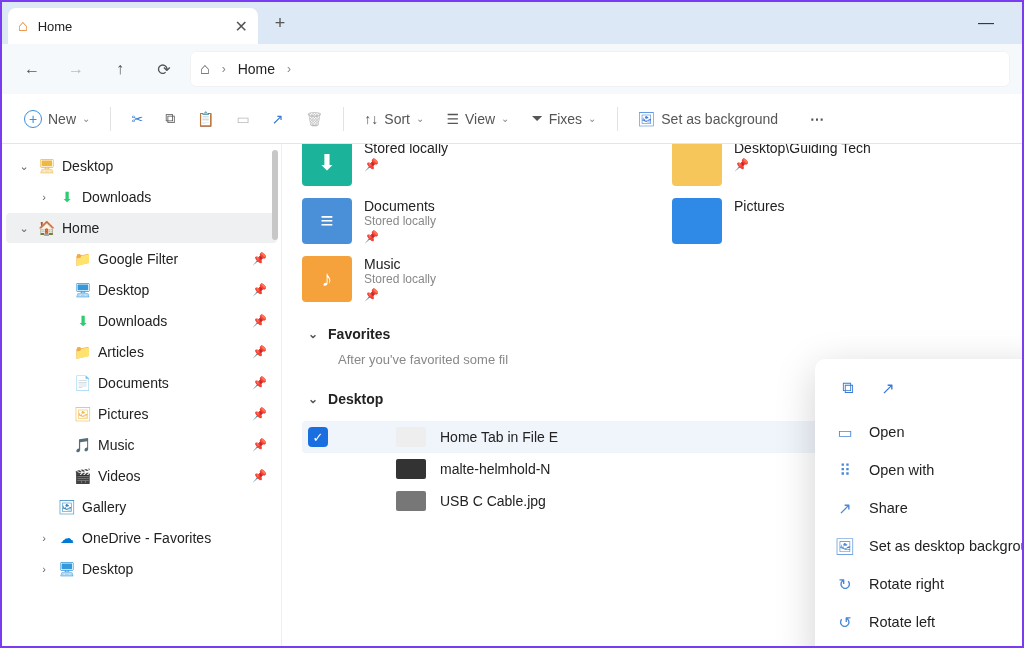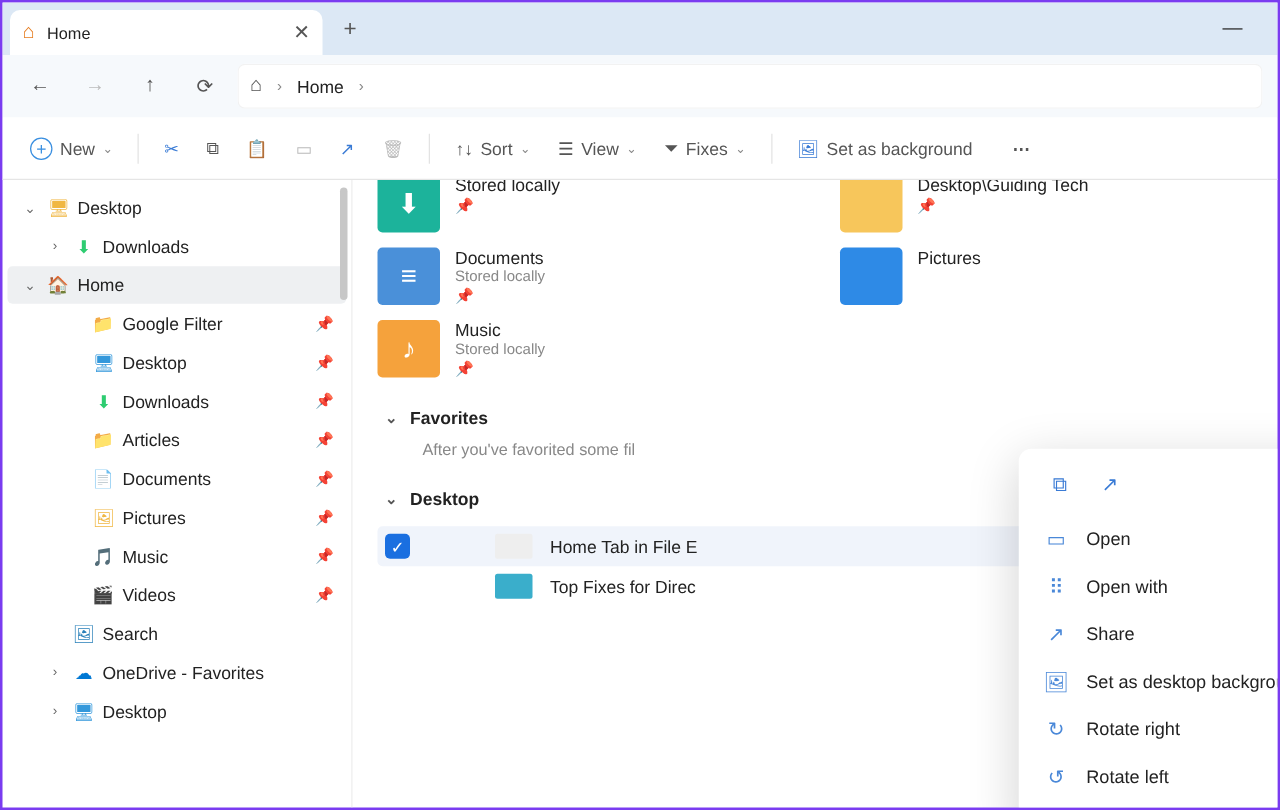--- a/index.html
+++ b/index.html
@@ -197,21 +197,21 @@
       </div>
       <div class="tree-item indent-2">
         <span class="exp"></span>
         <span class="icon" style="color: rgb(142, 68, 173);">🎬</span>
         <span>Videos</span>
         <span class="pin">📌</span>
       </div>
       <div class="tree-item indent-1">
         <span class="exp"></span>
         <span class="icon" style="color: rgb(41, 128, 185);">🖼</span>
-        <span>Search</span>
+        <span>Gallery</span>
       </div>
       <div class="tree-item indent-1">
         <span class="exp">›</span>
         <span class="icon" style="color: rgb(0, 120, 212);">☁</span>
         <span>OneDrive - Favorites</span>
       </div>
       <div class="tree-item indent-1">
         <span class="exp">›</span>
         <span class="icon" style="color: rgb(52, 152, 219);">🖥</span>
         <span>Desktop</span>
@@ -279,22 +279,28 @@
           <div class="file-row sel">
             <div class="chk">✓</div>
             <span style="width: 40px;"></span>
             <div class="thumb white"></div>
             <span>Home Tab in File E</span>
             <span class="meta">ing Te...</span>
           </div>
           <div class="file-row">
             <div class="chk"></div>
             <span style="width: 40px;"></span>
-            <div class="thumb teal"></div>
-            <span>Top Fixes for Direc</span>
+            <div class="thumb dark"></div>
+            <span>malte-helmhold-N</span>
+          </div>
+          <div class="file-row">
+            <div class="chk"></div>
+            <span style="width: 40px;"></span>
+            <div class="thumb grey"></div>
+            <span>USB C Cable.jpg</span>
           </div>
         </div>
     </div>
 
     <div class="contextmenu">
       <div class="cm-top">
         <div class="cmicon">⧉</div>
         <div class="cmicon">↗</div>
       </div>
       <div id="cm-items">

